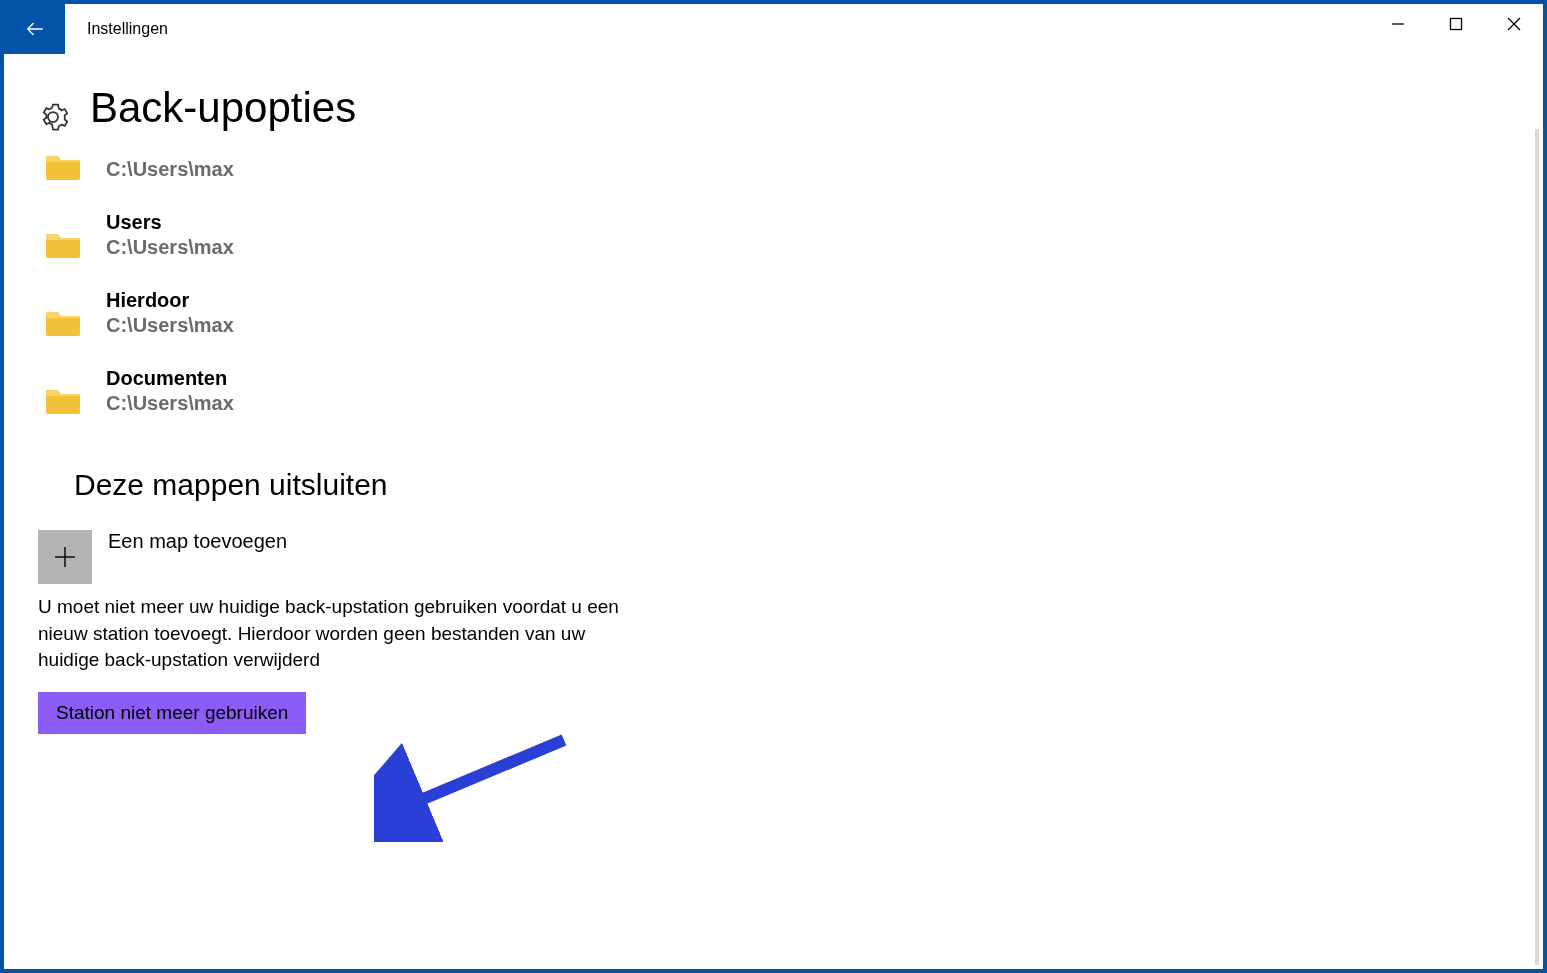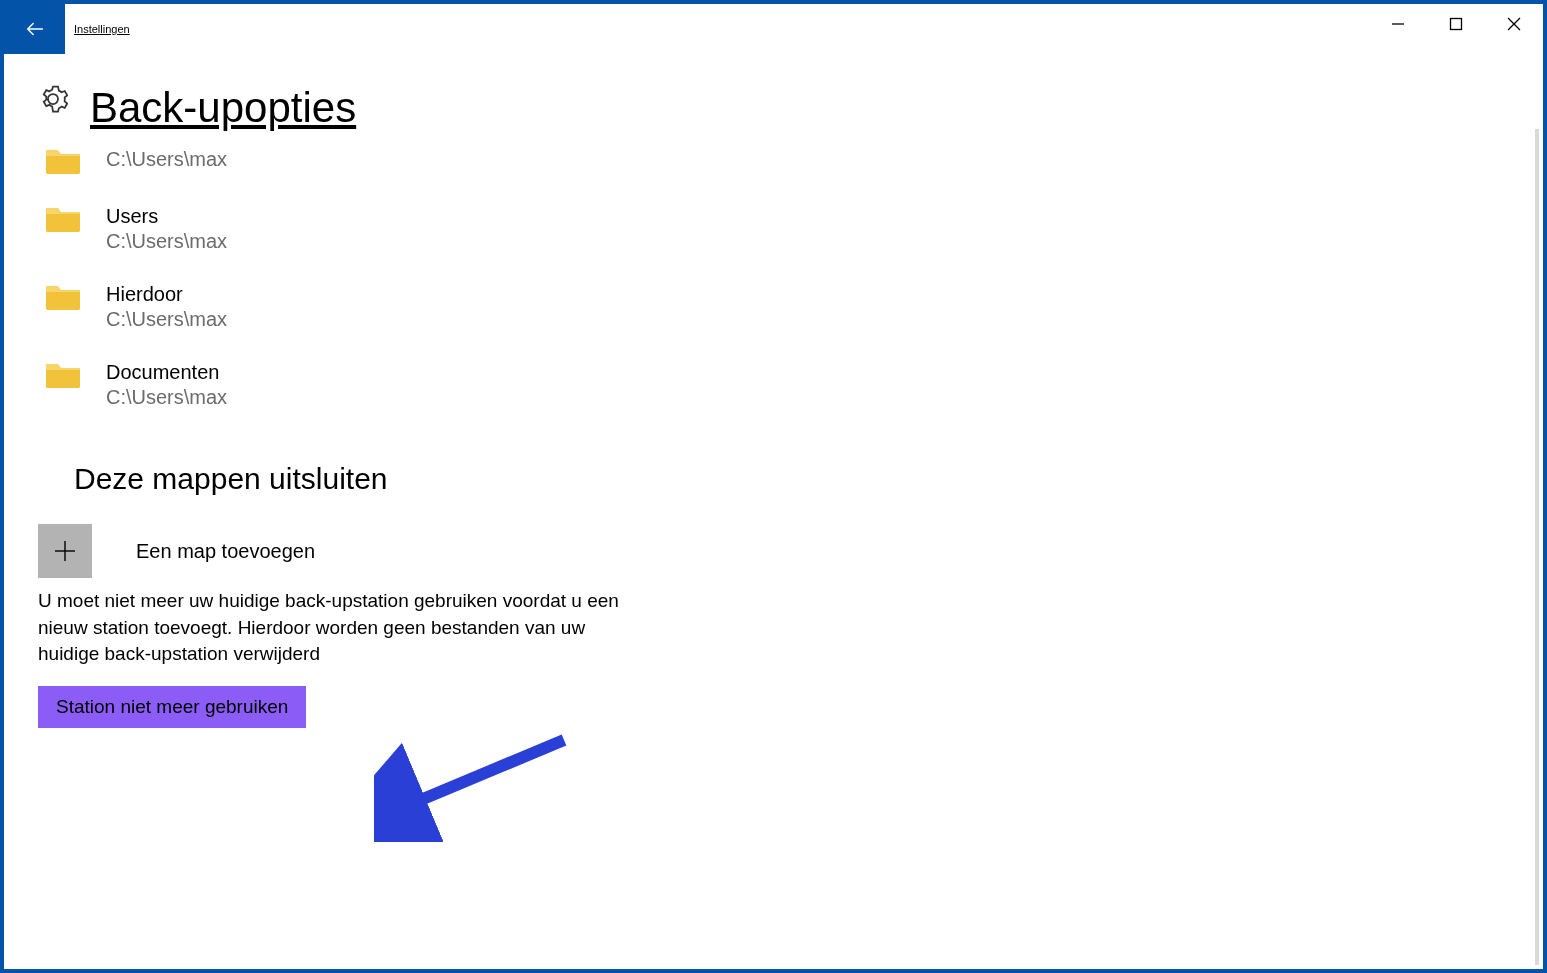--- a/index.html
+++ b/index.html
@@ -22,24 +22,23 @@
     width: 61px;
     height: 50px;
     background: #0353a8;
     display: flex;
     align-items: center;
     justify-content: center;
     cursor: pointer;
   }
   .back-btn svg { width: 22px; height: 22px; }
   .title-text {
-    margin-left: 9px;
-    font-size: 11px;
-    color: #000;
-    text-decoration: underline;
+    margin-left: 22px;
+    font-size: 16px;
+    color: #000;
   }
   .win-controls {
     position: absolute;
     right: 0;
     top: 0;
     display: flex;
     height: 40px;
   }
   .win-btn {
     width: 58px;
@@ -50,66 +49,65 @@
     cursor: pointer;
   }
   .win-btn svg { width: 14px; height: 14px; }
   .content {
     padding: 30px 34px 0 34px;
     overflow-y: auto;
     height: calc(100% - 50px);
   }
   .page-header {
     display: flex;
-    align-items: flex-start;
-    text-decoration: underline;
+    align-items: flex-end;
+    margin-bottom: 6px;
   }
   .gear-icon {
     width: 30px;
     height: 30px;
     margin-right: 22px;
     flex-shrink: 0;
   }
   .page-title {
     font-size: 42px;
     font-weight: 400;
     color: #000;
   }
   .folder-list {
     margin-left: 6px;
   }
   .folder-item {
     display: flex;
-    align-items: flex-start;
+    align-items: flex-end;
     padding: 14px 0;
     cursor: pointer;
+    font-weight: bold;
   }
   .folder-icon {
     width: 38px;
     height: 30px;
     margin-right: 24px;
     flex-shrink: 0;
   }
   .folder-text { display: flex; flex-direction: column; }
   .folder-name { font-size: 20px; color: #000; line-height: 1.2; }
   .folder-path { font-size: 20px; color: #6b6b6b; line-height: 1.3; }
   .section-heading {
     font-size: 30px;
     font-weight: 400;
     color: #000;
     margin-top: 38px;
     margin-bottom: 28px;
     margin-left: 36px;
   }
   .add-row {
     display: flex;
-    align-items: center;
     cursor: pointer;
     margin-bottom: 10px;
-    gap: 28px;
   }
   .plus-box {
     width: 54px;
     height: 54px;
     background: #b3b3b3;
     display: flex;
     align-items: center;
     justify-content: center;
     margin-right: 16px;
   }

